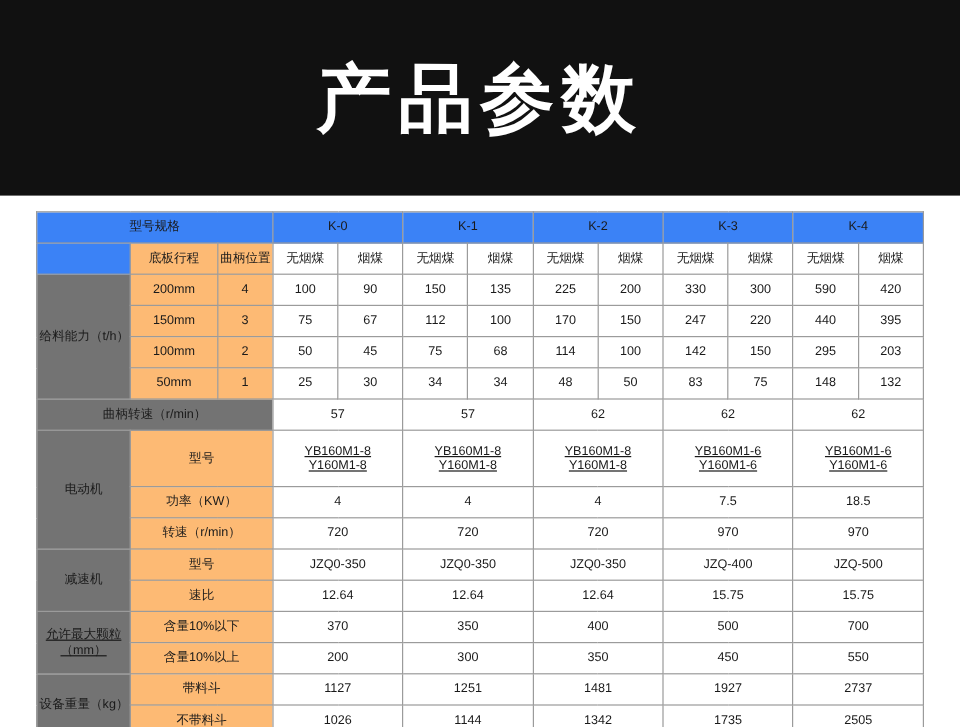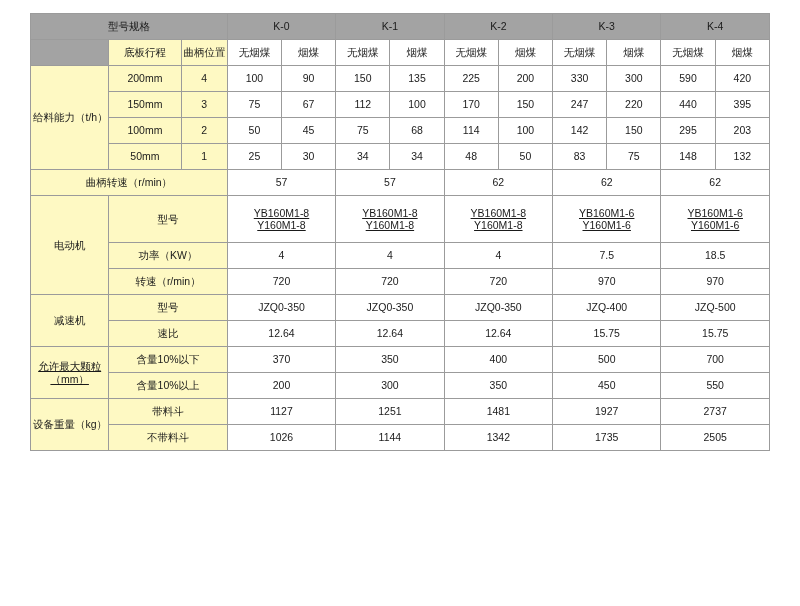--- a/index.html
+++ b/index.html
@@ -52,42 +52,45 @@
     text-align: center;
     vertical-align: middle;
     font-size: 10.5px;
     height: 23px;
     padding: 1px 2px;
     color: #1a1a1a;
     line-height: 1.15;
     white-space: nowrap;
   }
   td.shade {
-    background: #a3a3a3;
+    background: #3b82f6;
   }
   td.shade-lite {
-    background: #fef9c3;
+    background: #fdba74;
   }
   td.label-left {
-    background: #fef9c3;
+    background: #737373;
   }
   td.two-line {
     line-height: 1.35;
     white-space: normal;
   }
   .u {
     display: block;
     text-decoration: underline;
   }
 </style>
 </head>
 <body>
 
 <div class="page">
 
+  <div class="banner">
+    <div class="banner-title">产品参数</div>
+  </div>
 
   <div class="table-wrap">
     <table class="spec">
       <colgroup>
         <col style="width:78px">
         <col style="width:72px">
         <col style="width:46px">
         <col style="width:54px">
           <col style="width:54px">
         <col style="width:54px">

